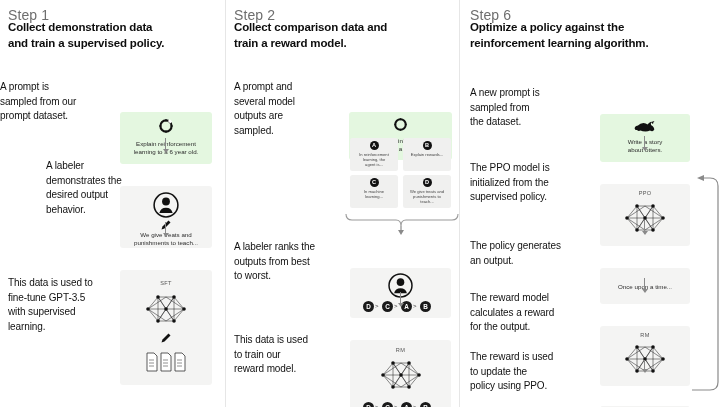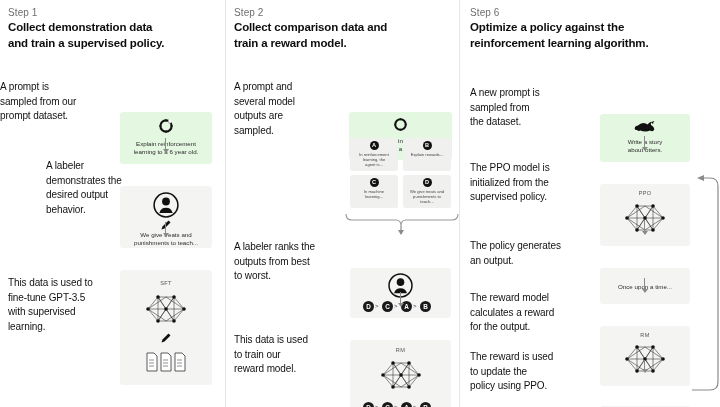--- a/index.html
+++ b/index.html
@@ -19,21 +19,21 @@
   .vdiv.d1 { left: 225px; }
   .vdiv.d2 { left: 459px; }
 
   .col { position: absolute; top: 0; height: 407px; }
   .col1 { left: 0px;   width: 225px; }
   .col2 { left: 226px; width: 233px; }
   .col3 { left: 460px; width: 260px; }
 
   .step-label {
     position: absolute;
-    font-size: 10px;
+    font-size: 14px;
     color: #6e6e6e;
     letter-spacing: .1px;
   }
   .step-title {
     position: absolute;
     font-size: 11.5px;
     font-weight: bold;
     line-height: 15.5px;
     color: #0d0d0d;
     letter-spacing: -.15px;

